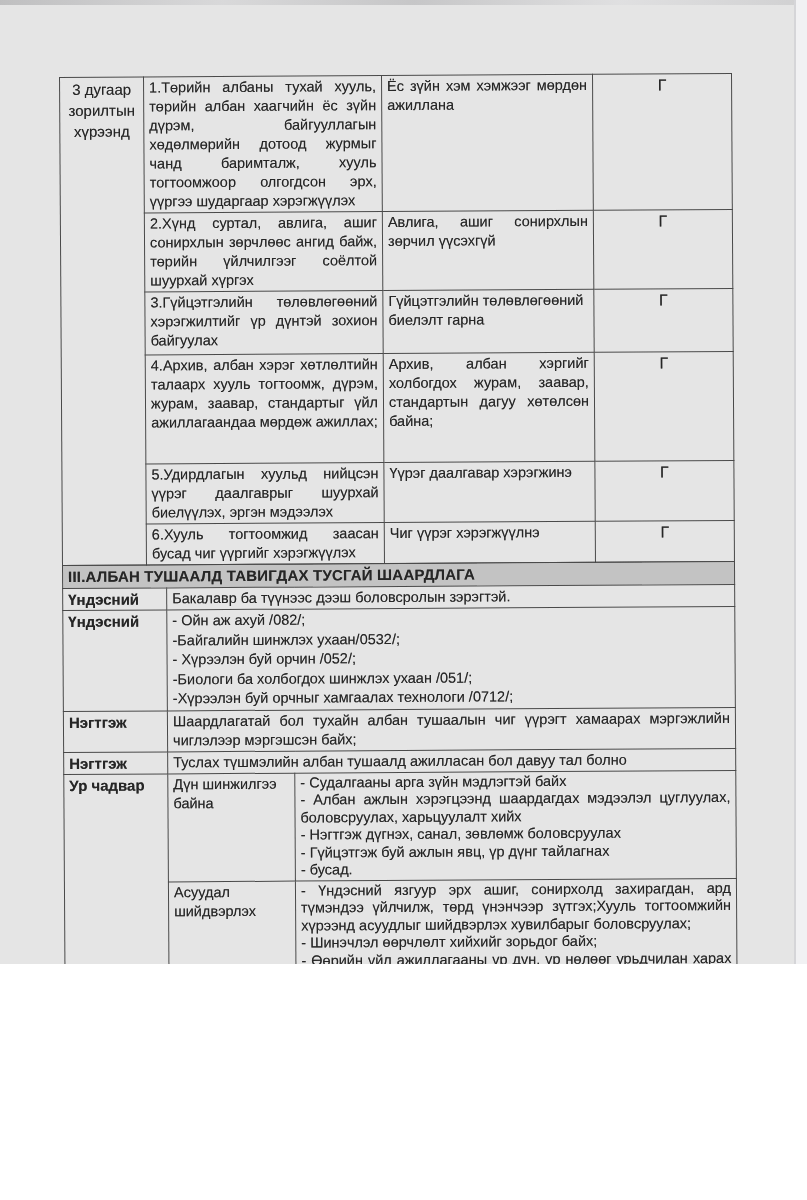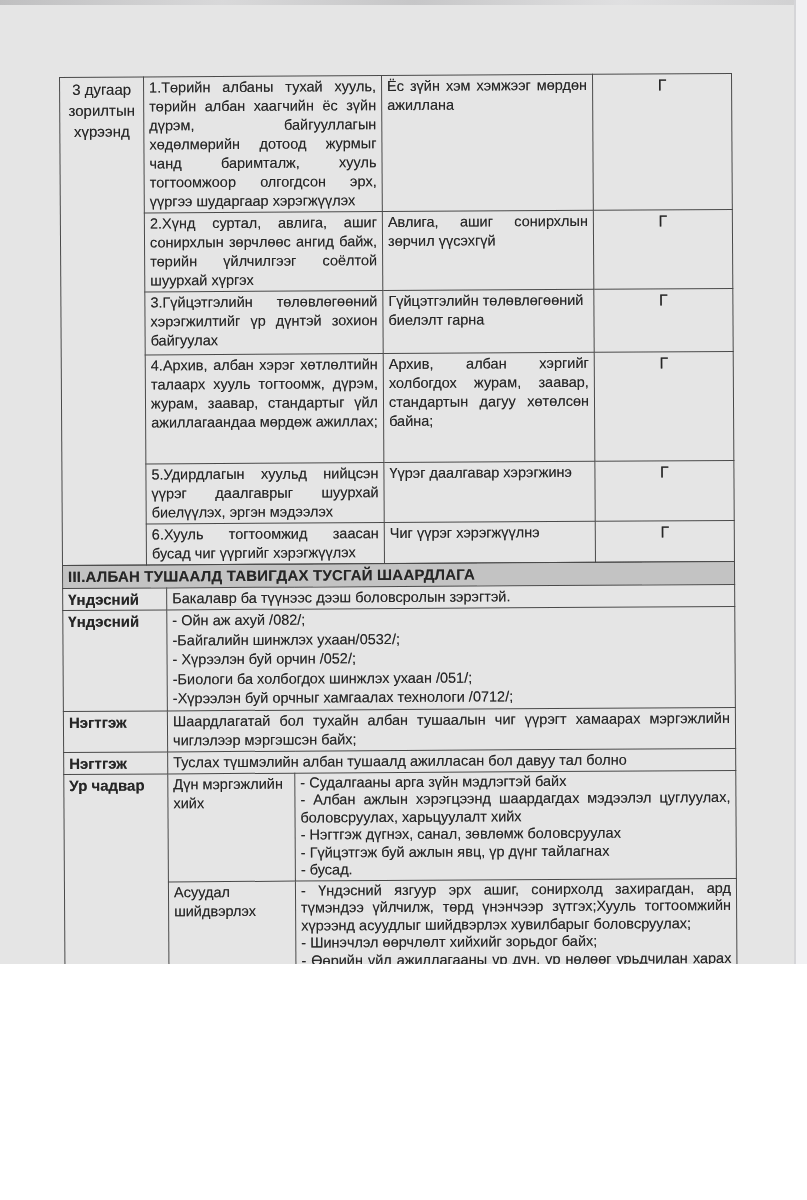--- a/index.html
+++ b/index.html
@@ -118,21 +118,21 @@
       <tr class="rspec">
         <td class="lbl">Нэгтгэж</td>
         <td colspan="2" class="j">Шаардлагатай бол тухайн албан тушаалын чиг үүрэгт хамаарах мэргэжлийн чиглэлээр мэргэшсэн байх;</td>
       </tr>
       <tr class="rexp">
         <td class="lbl">Нэгтгэж</td>
         <td colspan="2">Туслах түшмэлийн албан тушаалд ажилласан бол давуу тал болно</td>
       </tr>
       <tr class="rskill1">
         <td class="lbl mid" rowspan="2">Ур чадвар</td>
-        <td class="mid">Дүн мэргэжлийн хийх</td>
+        <td class="mid">Дүн шинжилгээ байна</td>
         <td class="mid">
           <div class="item">- Судалгааны арга зүйн мэдлэгтэй байх</div>
           <div class="item">- Албан ажлын хэрэгцээнд шаардагдах мэдээлэл цуглуулах, боловсруулах, харьцуулалт хийх</div>
           <div class="item">- Нэгтгэж дүгнэх, санал, зөвлөмж боловсруулах</div>
           <div class="item">- Гүйцэтгэж буй ажлын явц, үр дүнг тайлагнах</div>
           <div class="item">- бусад.</div>
         </td>
       </tr>
       <tr class="rskill2">
         <td class="mid">Асуудал шийдвэрлэх</td>

